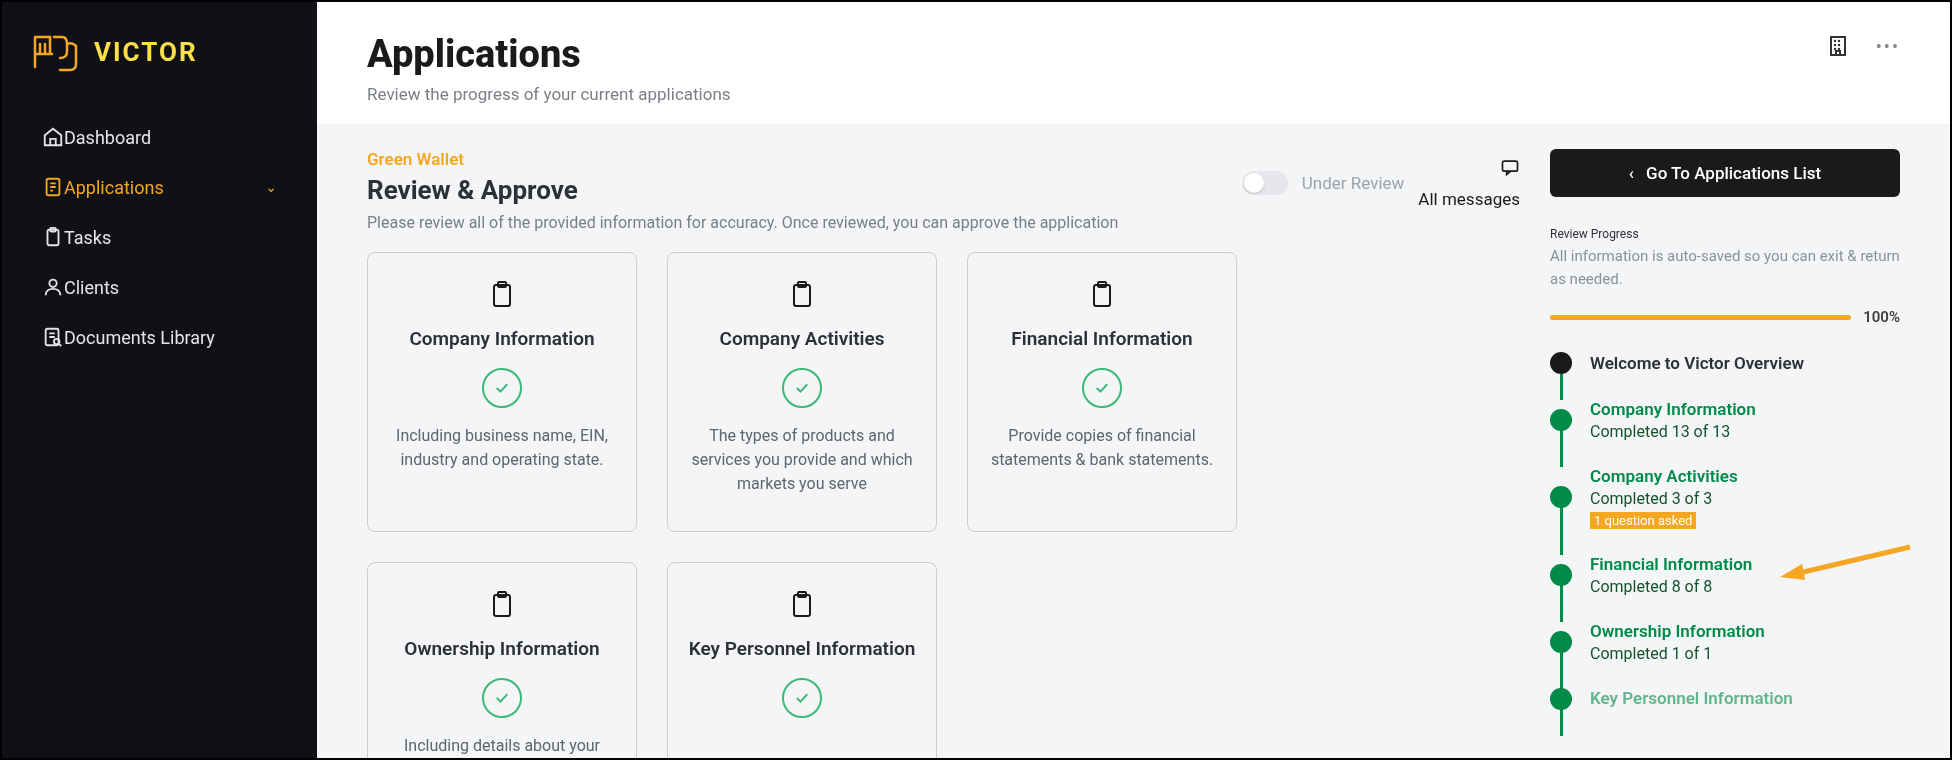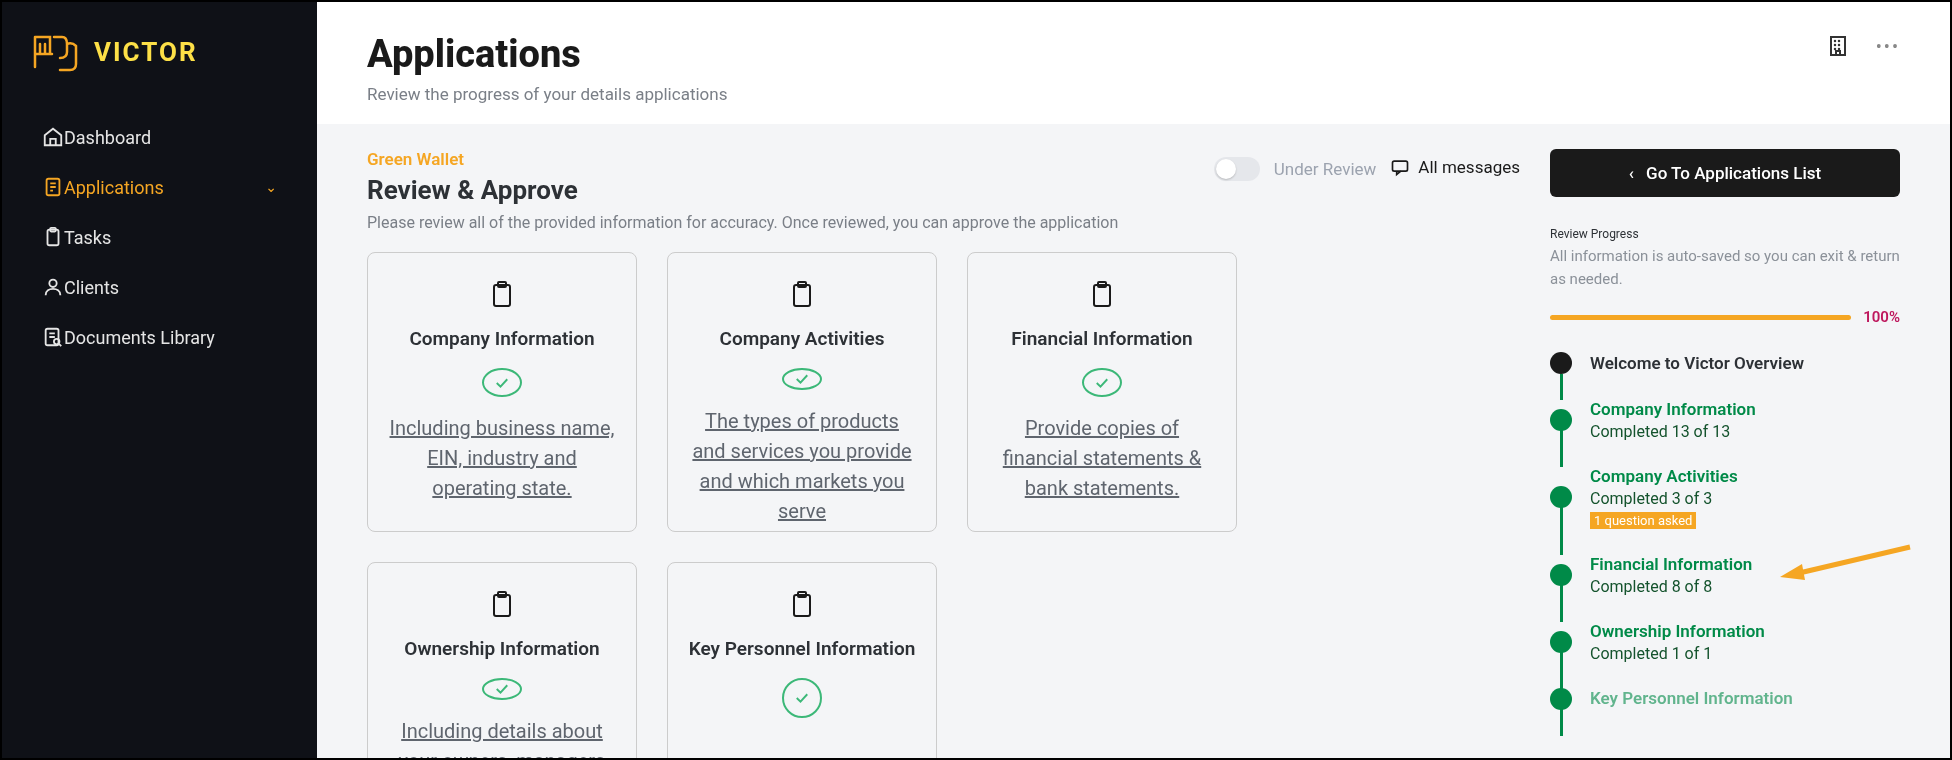--- a/index.html
+++ b/index.html
@@ -28,37 +28,37 @@
     .left-col { flex: 1; }
     .breadcrumb { color: #f5a623; font-size: 17px; font-weight: 600; margin-bottom: 6px; }
     .section-title { font-size: 26px; font-weight: 700; color: #2d3136; margin-bottom: 8px; }
     .section-desc { font-size: 16px; color: #7a7f87; }
     
     .top-row { display: flex; justify-content: space-between; align-items: flex-start; margin-bottom: 20px; gap: 30px; }
     .toggle-group { display: flex; align-items: center; gap: 14px; margin-top: 8px; flex-shrink: 0; }
     .toggle { width: 46px; height: 24px; background: #e5e7eb; border-radius: 12px; position: relative; cursor: pointer; }
     .toggle::after { content: ''; position: absolute; width: 20px; height: 20px; background: #fff; border-radius: 50%; top: 2px; left: 2px; box-shadow: 0 1px 2px rgba(0,0,0,0.2); }
     .toggle-label { color: #9ca3af; font-size: 17px; }
-    .messages-link { display: flex; align-items: flex-start; gap: 8px; color: #1a1a1a; font-size: 17px; cursor: pointer; }
+    .messages-link { display: flex; align-items: flex-end; gap: 8px; color: #1a1a1a; font-size: 17px; cursor: pointer; flex-direction: column; }
     
     .cards { display: flex; flex-wrap: wrap; gap: 30px; }
     .card { width: 270px; height: 280px; border: 1.5px solid #ccc; border-radius: 8px; background: #f4f5f7; padding: 28px 20px; display: flex; flex-direction: column; align-items: center; text-align: center; cursor: pointer; }
     .card-icon { width: 24px; height: 28px; margin-bottom: 18px; }
     .card-title { font-size: 19px; font-weight: 600; color: #2d3136; margin-bottom: 18px; }
     .card-check { width: 40px; height: 40px; border: 2px solid #3cb878; border-radius: 50%; display: flex; align-items: center; justify-content: center; color: #3cb878; margin-bottom: 16px; }
-    .card-desc { font-size: 20px; color: #5f656e; line-height: 1.5; text-decoration: underline; }
+    .card-desc { font-size: 16px; color: #5f656e; line-height: 1.5; }
     
     
     .right-panel { width: 350px; flex-shrink: 0; }
     .back-btn { width: 100%; background: #1a1a1a; color: #fff; border: none; border-radius: 6px; padding: 14px; font-size: 17px; font-weight: 500; display: flex; align-items: center; justify-content: center; gap: 12px; cursor: pointer; margin-bottom: 30px; }
     .rp-title { font-size: 12px; font-weight: 400; color: #2d3136; margin-bottom: 4px; }
     .rp-desc { font-size: 15px; color: #8b9199; line-height: 1.5; margin-bottom: 18px; }
     .progress-row { display: flex; align-items: center; gap: 12px; margin-bottom: 26px; }
     .progress-bar { flex: 1; height: 5px; background: #f5a623; border-radius: 3px; }
-    .progress-pct { color: #be185d; font-size: 15px; font-weight: 600; }
+    .progress-pct { color: #404040; font-size: 15px; font-weight: 600; }
     
     .steps { position: relative; }
     .step { display: flex; gap: 18px; margin-bottom: 24px; position: relative; align-items: center; }
     .step-dot { width: 22px; height: 22px; border-radius: 50%; flex-shrink: 0; position: relative; z-index: 1; }
     .step-dot.current { background: #1a1a1a; }
     .step-dot.done { background: #008a48; }
     .step::after { content: ''; position: absolute; left: 10px; top: 22px; width: 3px; height: calc(100% + 4px); background: #008a48; }
     .step:last-child::after { display: none; }
     .step-body { flex: 1; padding-top: 0; }
     .step-title { font-size: 17px; font-weight: 600; color: #2d3136; line-height: 1.3; }
@@ -131,21 +131,21 @@
         </svg>
     </span>
     <span>Documents Library</span>
   </div>
 </aside>
 
 <main class="main">
   <div class="header">
     <div>
       <h1>Applications</h1>
-      <p>Review the progress of your details applications</p>
+      <p>Review the progress of your current applications</p>
     </div>
     <div class="header-actions">
       <span class="icon-btn">
         <svg viewBox="0 0 24 24" width="24" height="24" fill="none" stroke="currentColor" stroke-width="2">
             <rect x="5" y="3" width="14" height="18"></rect>
             <path d="M9 7 L9 7 M13 7 L13 7 M9 11 L9 11 M13 11 L13 11 M9 15 L9 15 M13 15 L13 15" stroke-width="2.5" stroke-linecap="round"></path>
             <path d="M10 21 L10 17 L14 17 L14 21"></path>
           </svg>
       </span>
       <span class="dots">•••</span>

